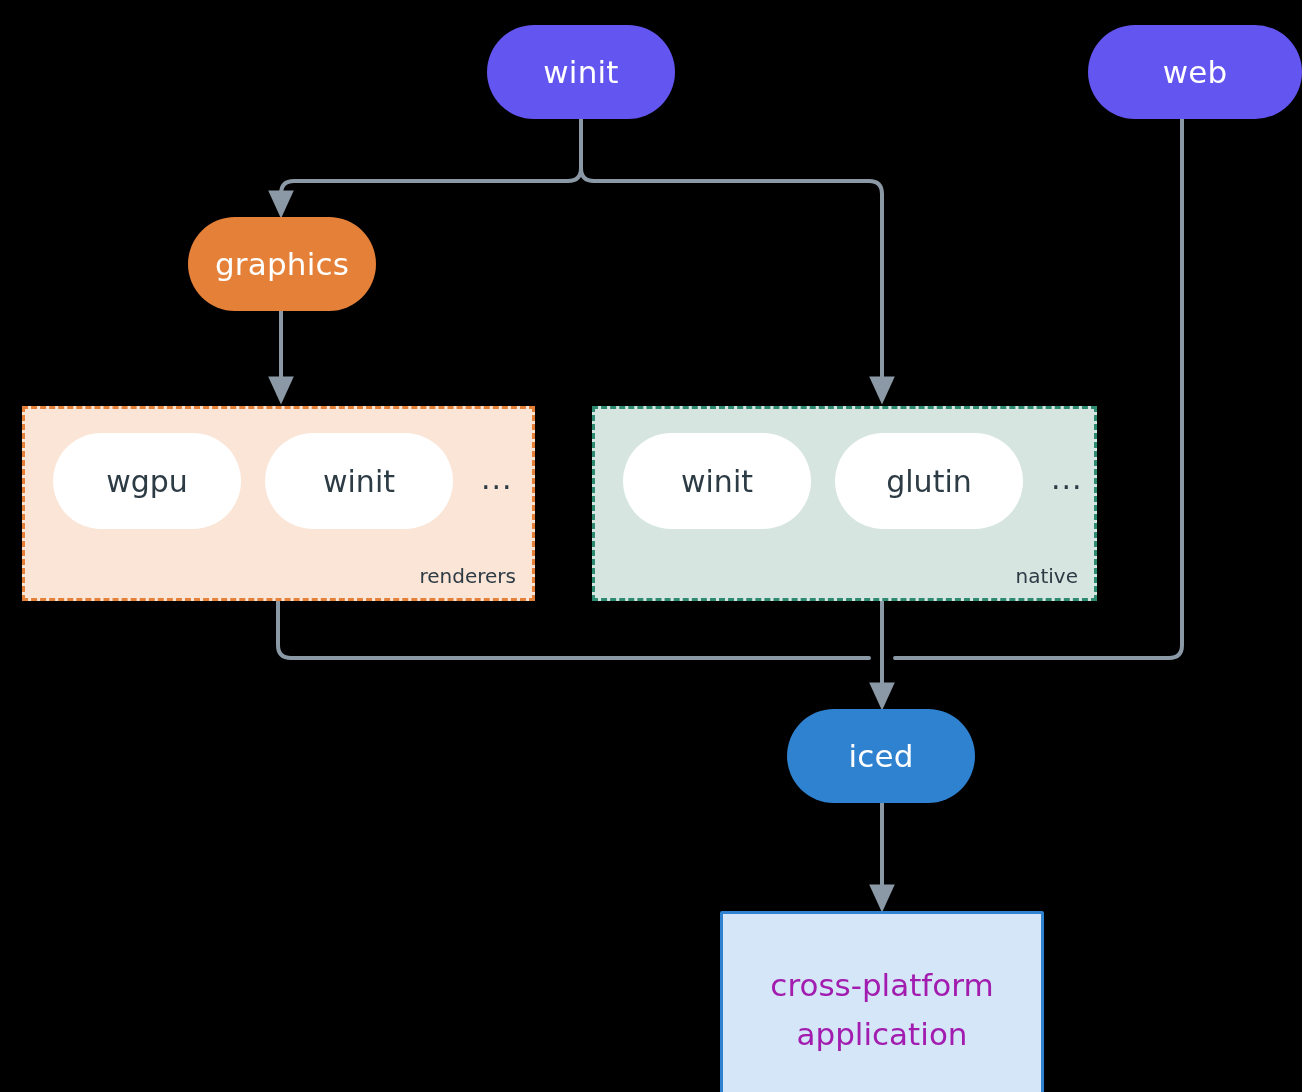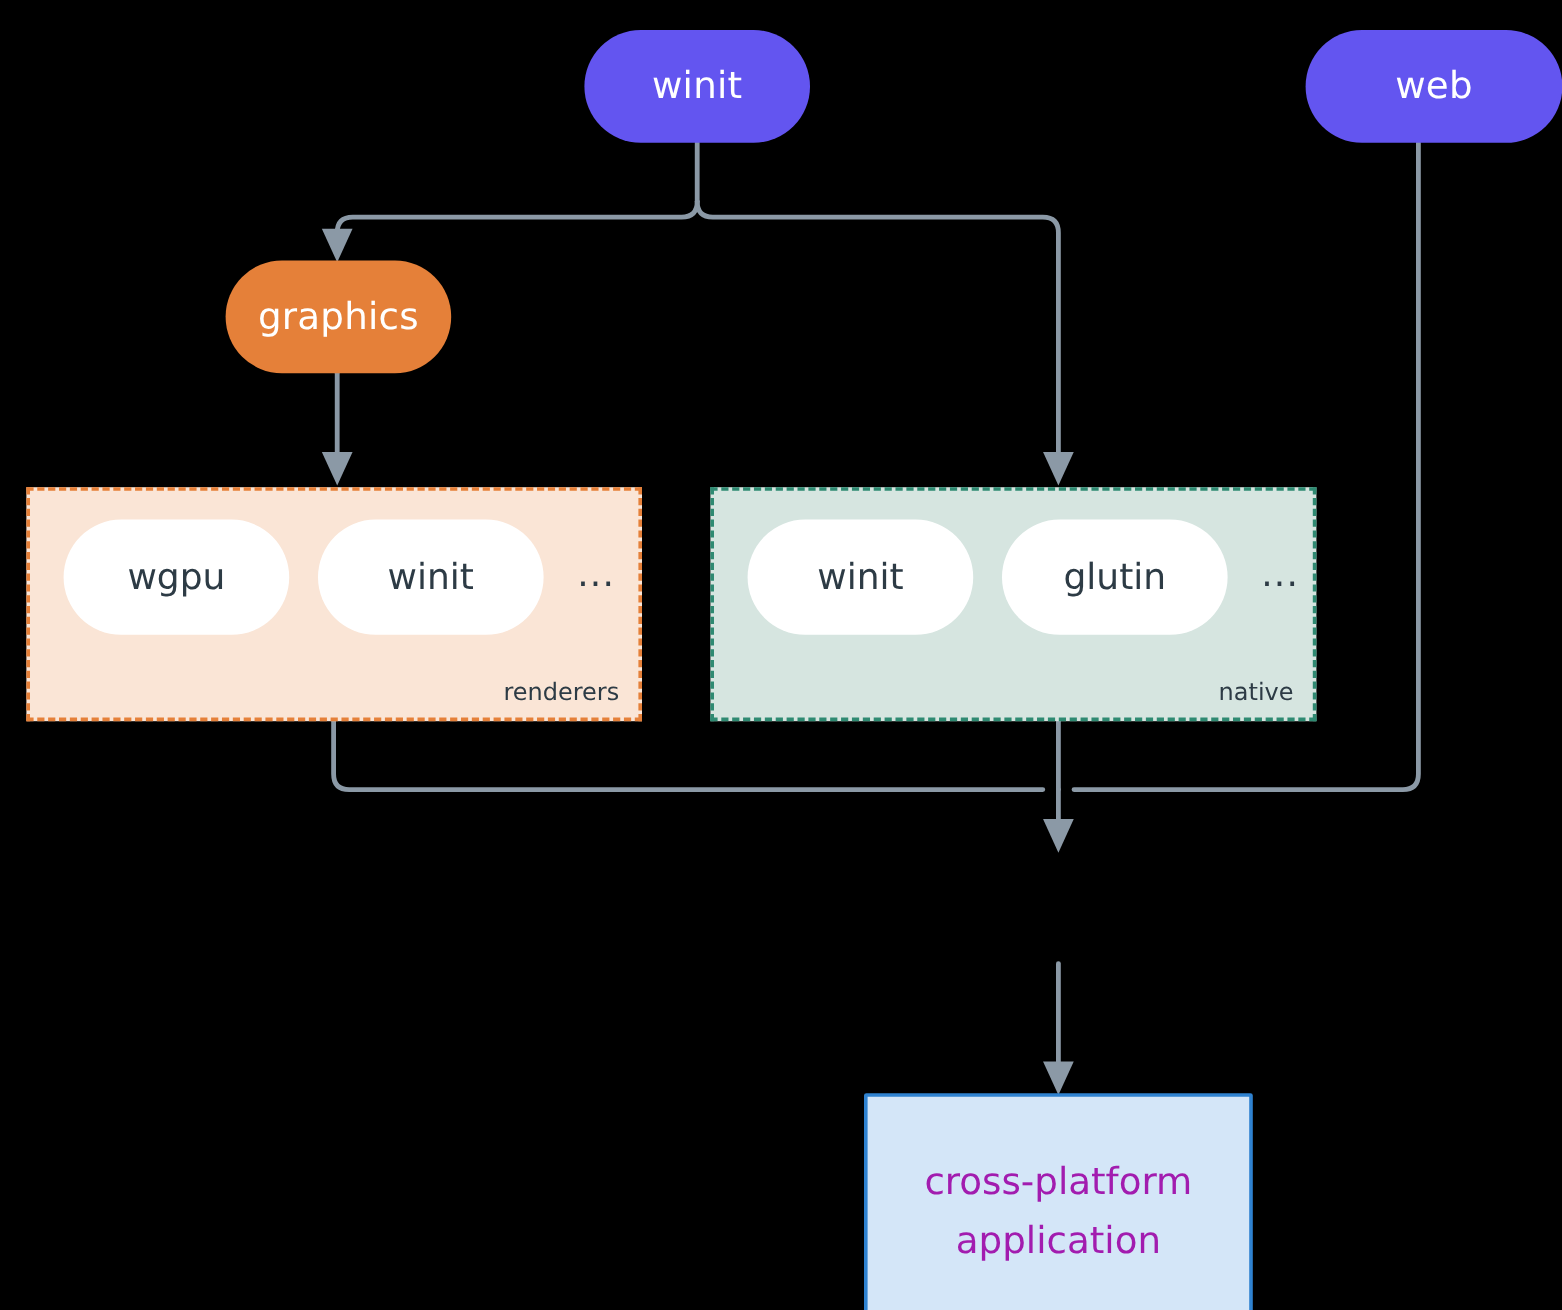--- a/index.html
+++ b/index.html
@@ -235,19 +235,22 @@
         <span>winit</span>
       </div>
       <div class="chip">
         <span>glutin</span>
       </div>
       <div class="ellipsis">...</div>
     </div>
     <div class="group-label">native</div>
   </div>
 
+  <div class="node pill pill-top node-iced">
+    <span>iced</span>
+  </div>
 
   <div class="node node-app">
     <span>cross-platform</span>
     <span>application</span>
   </div>
 
 </div>
 
 </body></html>

